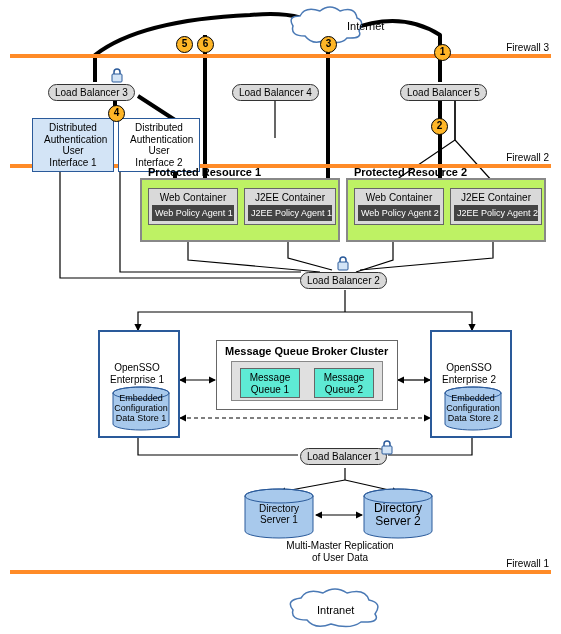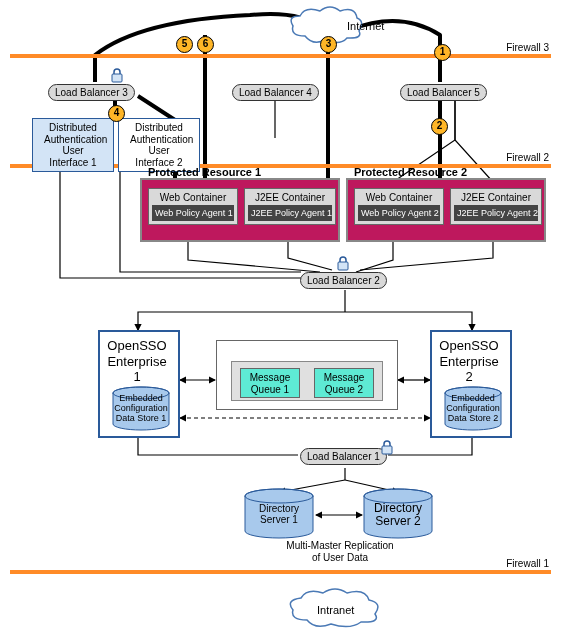--- a/index.html
+++ b/index.html
@@ -54,21 +54,21 @@
     background: #d3e4f6;
     text-align: center;
     font-size: 10px;
     padding: 3px 11px;
     line-height: 1.15;
   }
   .daui-box.white { background: #fff; }
   .pr-group {
     position: absolute;
     border: 2px solid #888;
-    background: #be185d;
+    background: #bef264;
   }
   .pr-title {
     position: absolute;
     top: 3px;
     left: 6px;
     font-weight: bold;
     font-size: 11px;
   }
   .container-box {
     position: absolute;
@@ -89,23 +89,24 @@
     text-align: center;
     white-space: nowrap;
   }
   .entity-box {
     position: absolute;
     border: 2px solid #2a5a9a;
     background: #fff;
     text-align: center;
   }
   .entity-box .e-label {
-    font-size: 13px;
+    font-size: 10px;
     padding: 6px 6px 2px 2px;
     line-height: 1.2;
+    margin-top: 24px;
   }
   .mqbc {
     position: absolute;
     border: 1px solid #666;
     background: #fff;
   }
   .mqbc-title {
     font-weight: bold;
     font-size: 11px;
     padding: 4px 0 0 8px;
@@ -337,20 +338,21 @@
       <path d="M2,7 L2,38 A28,6 0 0 0 58,38 L58,7" fill="#a8c9ec" stroke="#2a5a9a"></path>
       <ellipse cx="30" cy="7" rx="28" ry="6" fill="none" stroke="#2a5a9a"></ellipse>
     </svg>
     <div class="cyl-label" style="white-space:pre-line">Embedded
 Configuration
 Data Store 2</div>
   </div>
 </div>
 
 <div class="mqbc" style="left:216px; top:340px; width:182px; height:70px">
+  <div class="mqbc-title">Message Queue Broker Cluster</div>
   <div class="mq-inner">
     <div class="mq" style="left:8px; top:6px; width:60px; height:30px">
       <span style="white-space:pre-line; display:block">Message
 Queue 1</span>
     </div>
     <div class="mq" style="right:8px; top:6px; width:60px; height:30px">
       <span style="white-space:pre-line; display:block">Message
 Queue 2</span>
     </div>
   </div>

